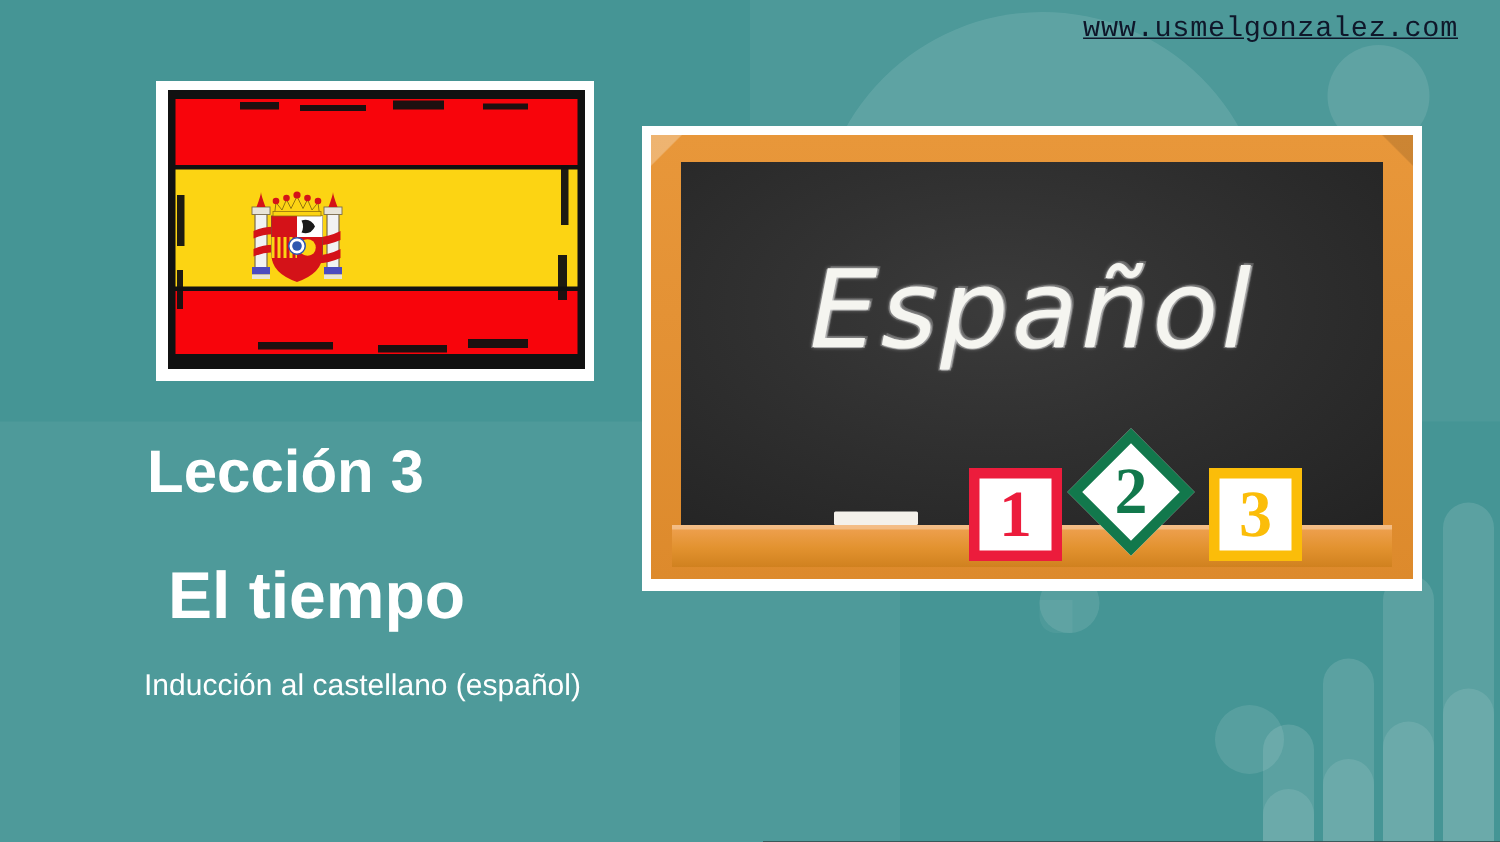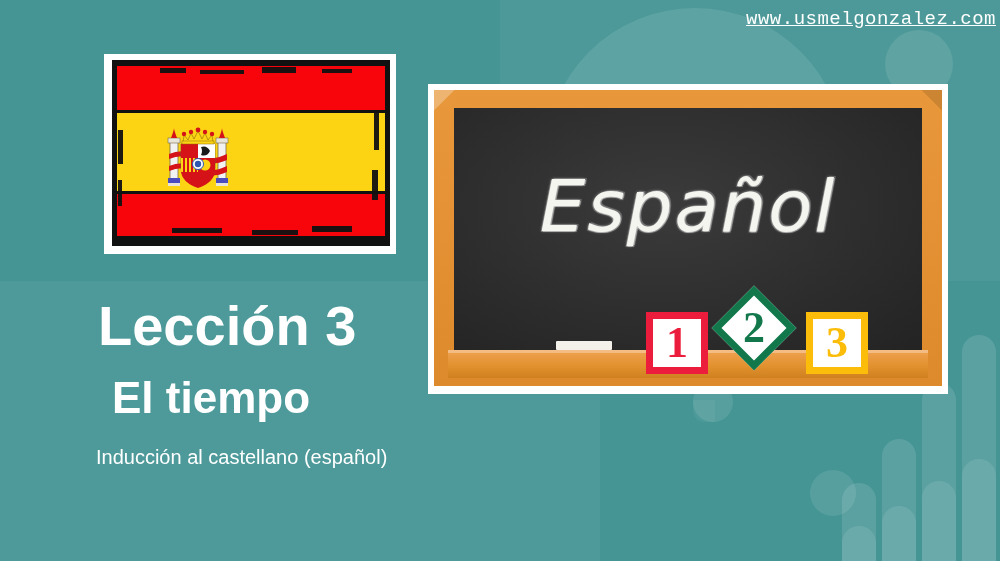--- a/index.html
+++ b/index.html
@@ -223,33 +223,33 @@
   #block-2 .num-glyph { transform: rotate(-45deg); display:block; }
   #block-3 {
     left: 372px; bottom: 12px;
     border: 7px solid #fbbd09;
     color: #fbbd09;
   }
 
   
   #site-url {
     position: absolute;
-    right: 4px; top: 8px;
-    color: #ffffff;
+    right: 28px; top: 8px;
+    color: #0f172a;
     font-family: "Liberation Mono", monospace;
     font-size: 19px;
     letter-spacing: 0.5px;
     text-decoration: underline;
     white-space: nowrap;
   }
   #lesson-title {
     position: absolute;
     left: 98px; top: 293px;
     color: #ffffff;
-    font-size: 56px;
+    font-size: 40px;
     font-weight: bold;
     letter-spacing: 0px;
     white-space: nowrap;
   }
   #lesson-subtitle {
     position: absolute;
     left: 112px; top: 373px;
     color: #ffffff;
     font-size: 44px;
     font-weight: bold;

